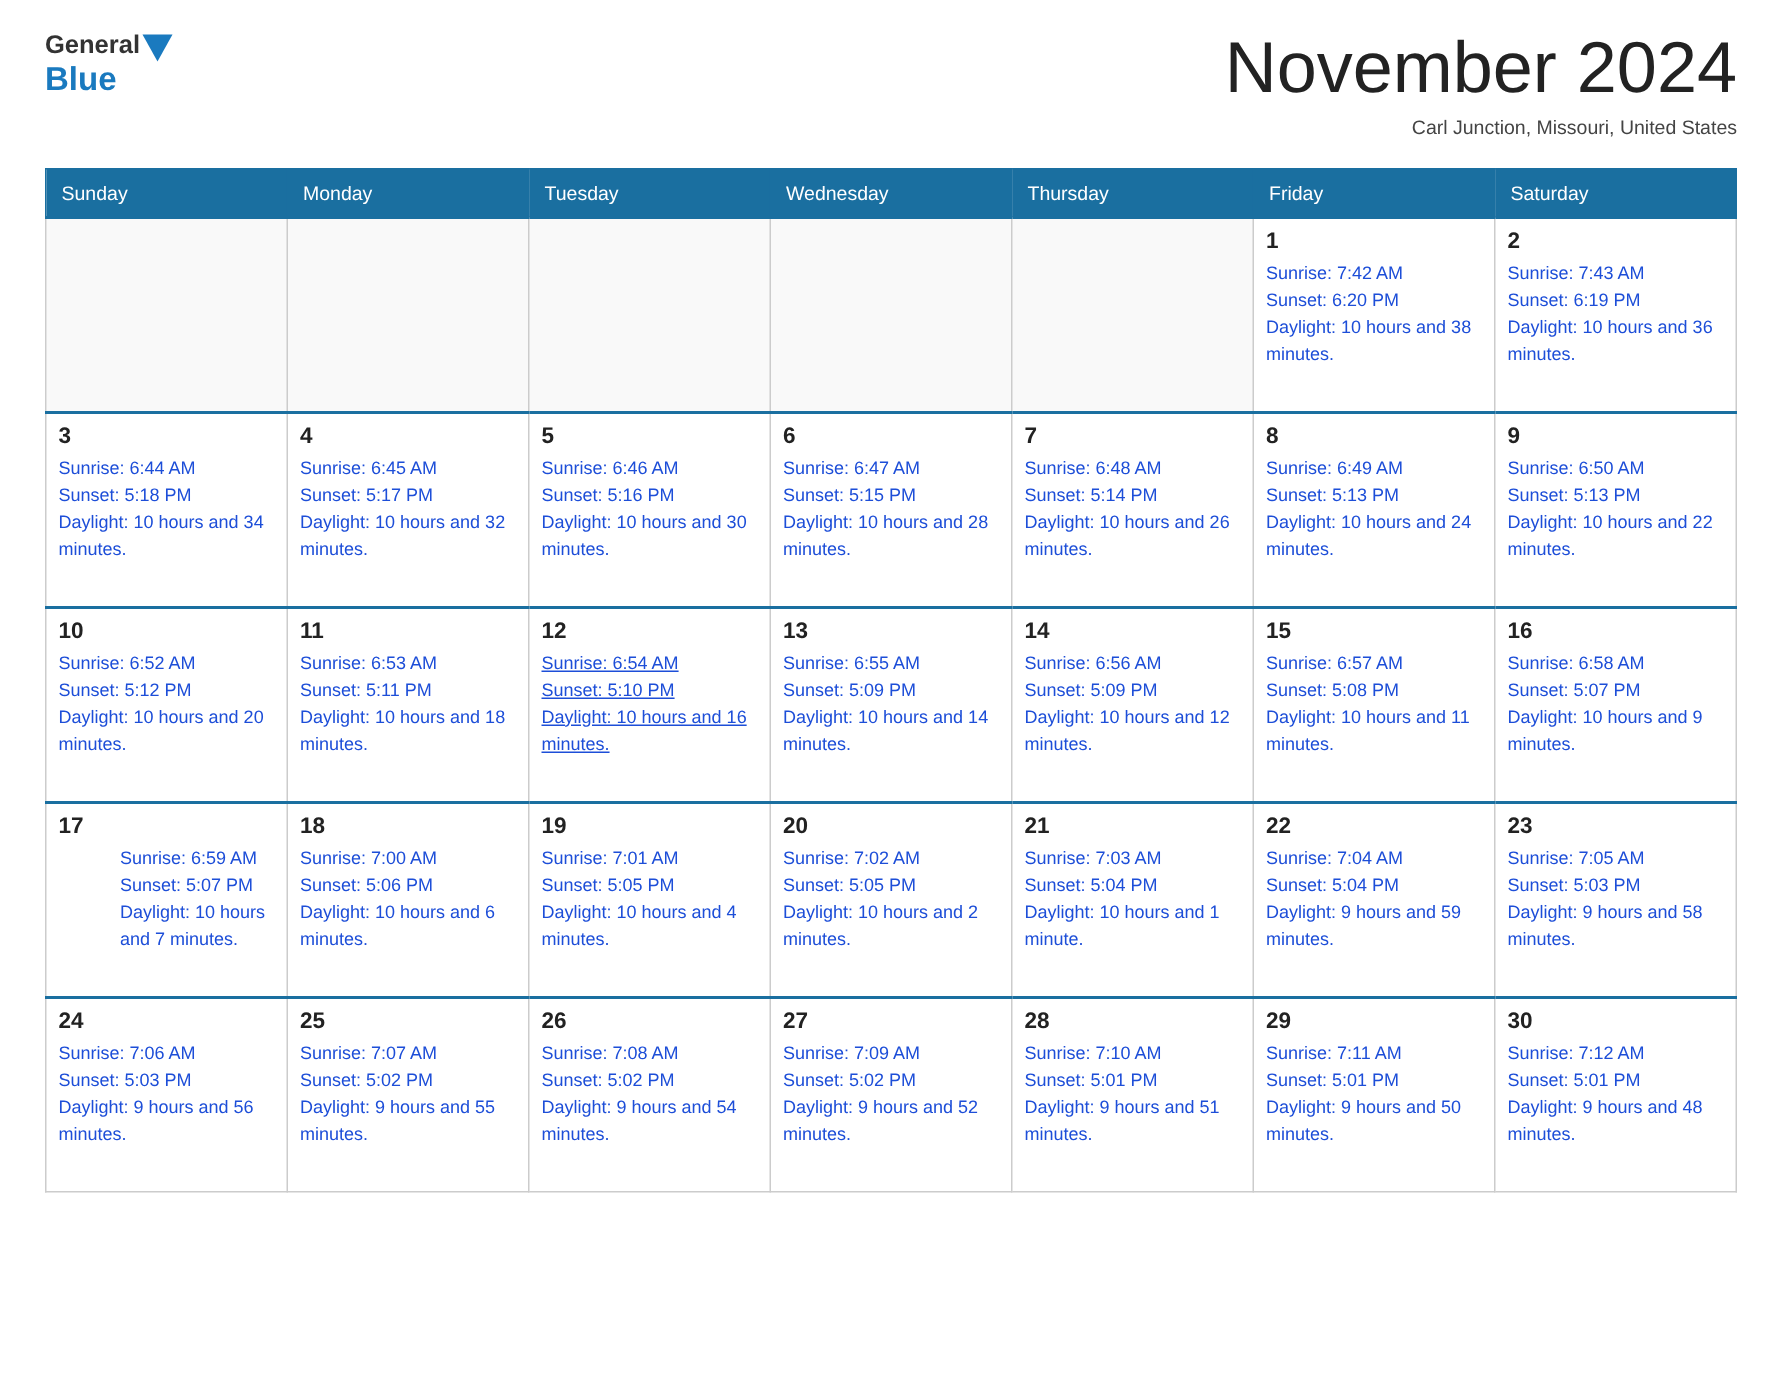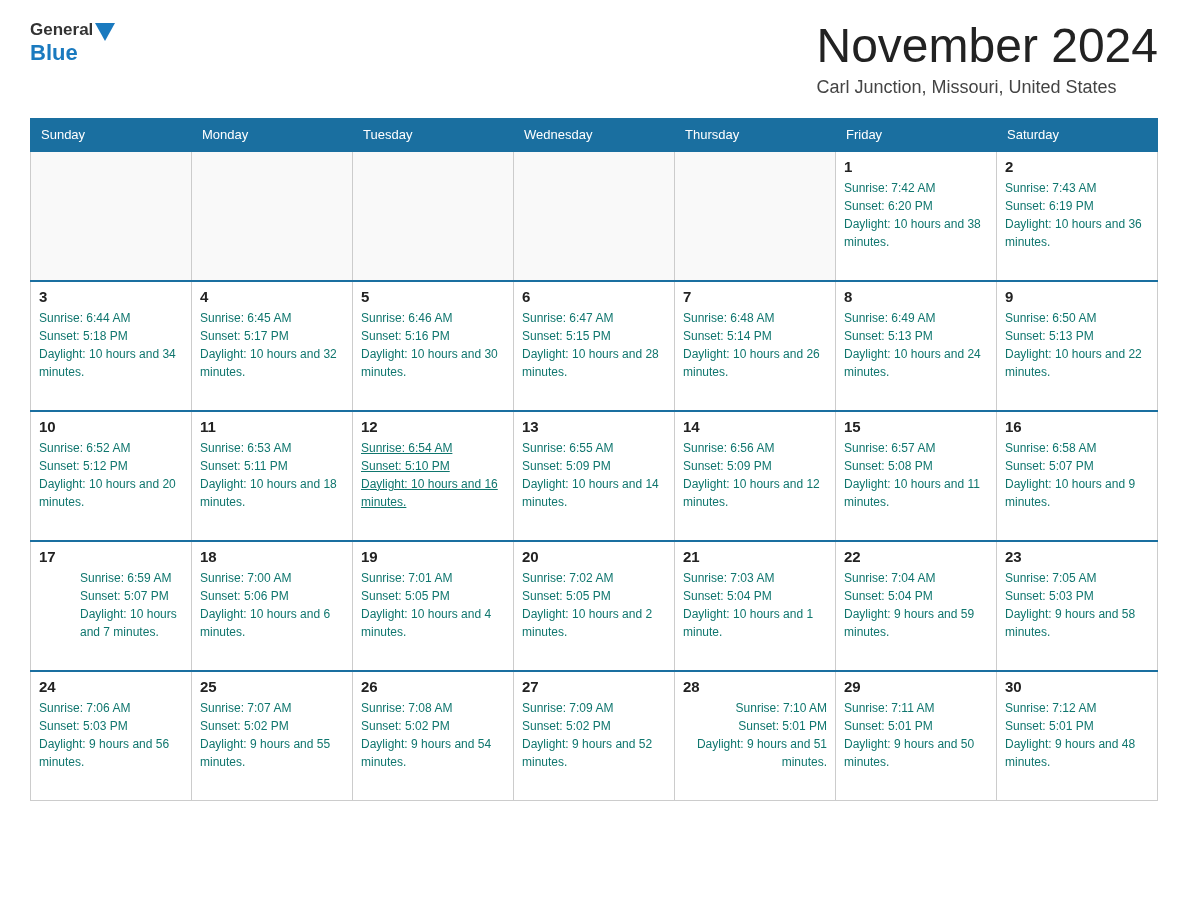--- a/index.html
+++ b/index.html
@@ -30,30 +30,30 @@
       width: 0;
       height: 0;
       border-left: 10px solid transparent;
       border-right: 10px solid transparent;
       border-top: 18px solid #1a7abf;
       display: inline-block;
       margin-left: 2px;
       margin-bottom: -4px;
     }
     .title-area {
-      text-align: left;
+      text-align: right;
     }
     .month-title {
       font-size: 48px;
       font-weight: normal;
       color: #222;
       line-height: 1.1;
     }
     .location-subtitle {
-      font-size: 18px;
+      font-size: 13px;
       color: #444;
       margin-top: 4px;
     }
     .calendar-table {
       width: 100%;
       border-collapse: collapse;
       border: 1px solid #ccc;
     }
     .calendar-table th {
       background-color: #1a6fa0;
@@ -80,21 +80,21 @@
     }
     .day-number {
       font-size: 15px;
       font-weight: bold;
       color: #222;
       display: block;
       margin-bottom: 4px;
     }
     .day-info {
       font-size: 12px;
-      color: #0f766e;
+      color: #1d4ed8;
       line-height: 1.5;
     }
     .logo-wrapper {
       display: flex;
       flex-direction: column;
       align-items: flex-start;
     }
     .logo-line1 {
       display: flex;
       align-items: center;
@@ -303,21 +303,21 @@
 Daylight: 9 hours and 54 minutes.</div>
         </td>
         <td>
           <span class="day-number">27</span>
           <div class="day-info" style="white-space: pre-line;">Sunrise: 7:09 AM
 Sunset: 5:02 PM
 Daylight: 9 hours and 52 minutes.</div>
         </td>
         <td>
           <span class="day-number">28</span>
-          <div class="day-info" style="white-space: pre-line; text-align: right;">Sunrise: 7:10 AM
+          <div class="day-info" style="white-space: pre-line;">Sunrise: 7:10 AM
 Sunset: 5:01 PM
 Daylight: 9 hours and 51 minutes.</div>
         </td>
         <td>
           <span class="day-number">29</span>
           <div class="day-info" style="white-space: pre-line;">Sunrise: 7:11 AM
 Sunset: 5:01 PM
 Daylight: 9 hours and 50 minutes.</div>
         </td>
         <td>

